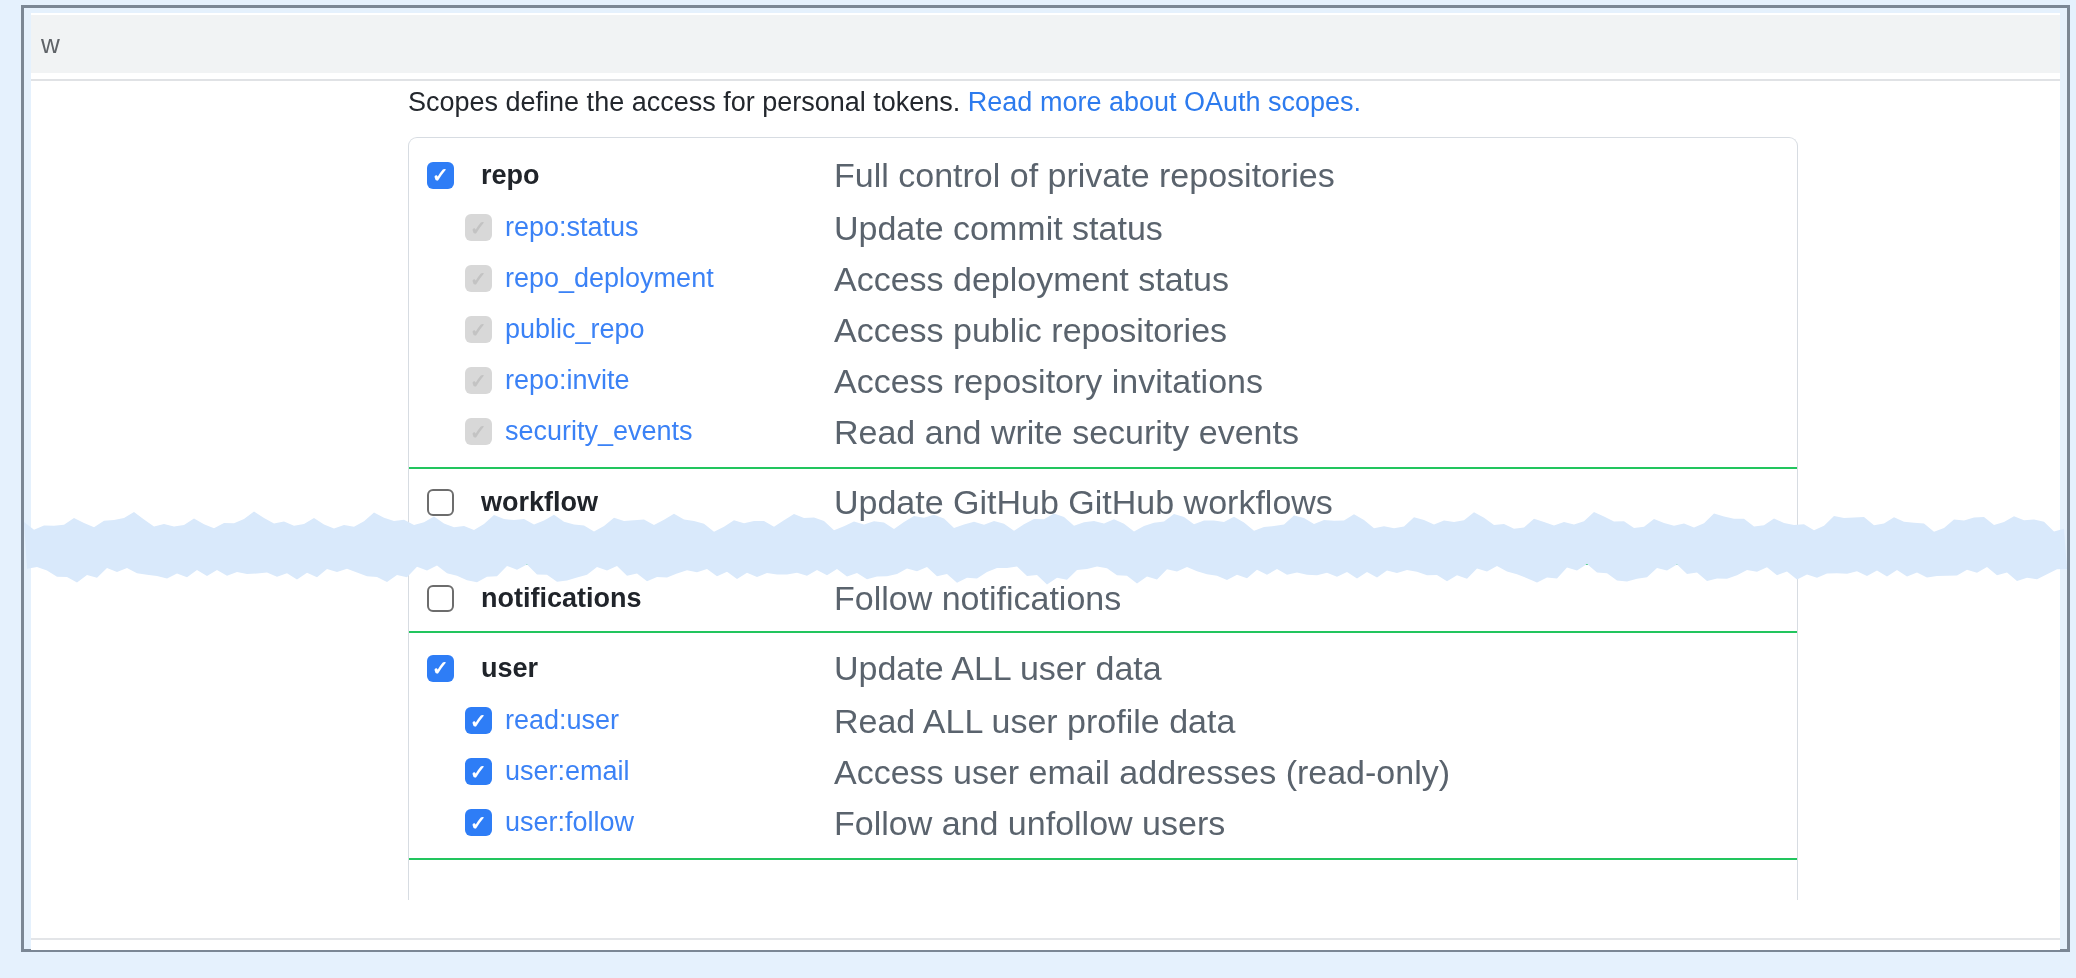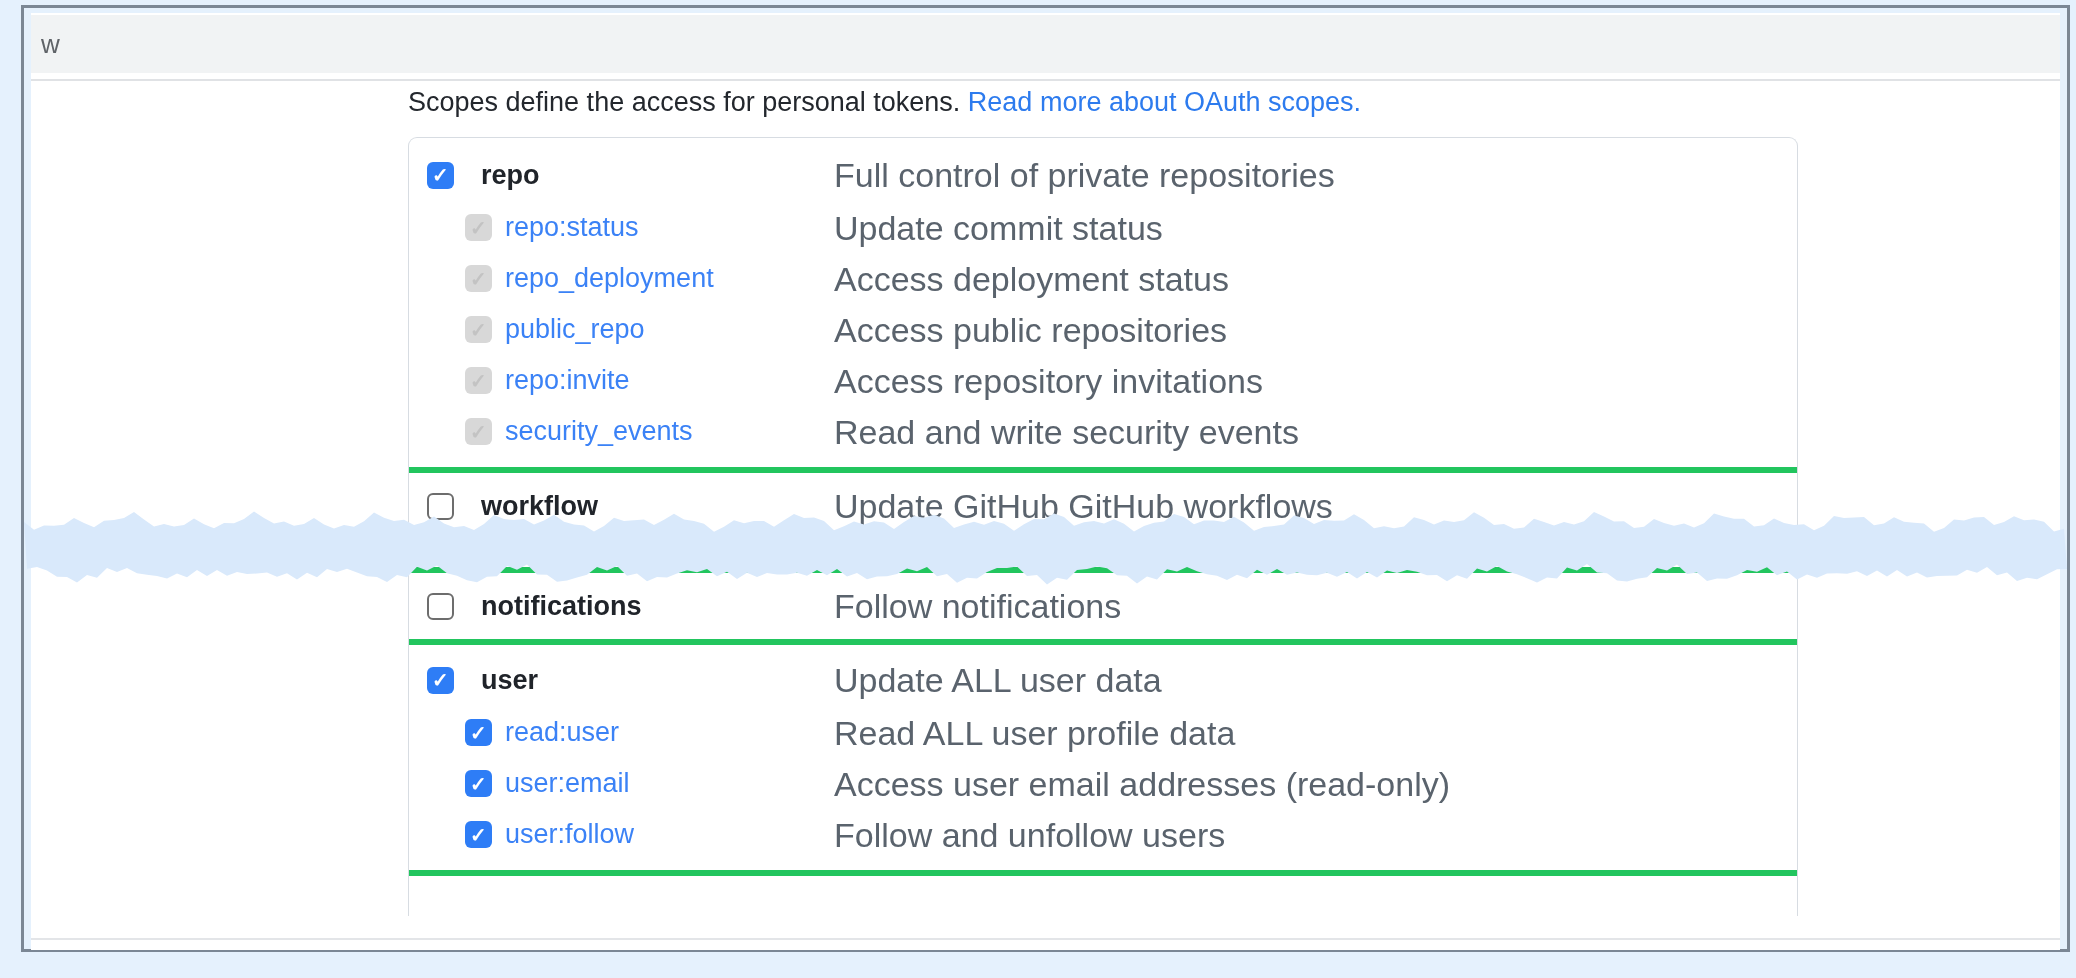--- a/index.html
+++ b/index.html
@@ -29,21 +29,21 @@
   .topbar-divider{margin-top:6px;height:0;border-top:2px solid #e0e2e5;}
   .main{padding-left:377px;}
   .intro{margin:4px 0 0 0;font-size:27px;line-height:34px;color:#23272d;}
   .intro a{color:var(--link-blue,#2d7bee);text-decoration:none;cursor:pointer;}
   
   .scope-box{
     margin-top:18px;width:1390px;box-sizing:border-box;
     border:1px solid #d7dce2;border-bottom:0;border-radius:9px 9px 0 0;
     background:#fff;
   }
-  .group{border-top:6px solid #22c55e;}
+  .group{border-top:2px solid #22c55e;}
   .group:first-child{border-top:0;}
   .g1{padding:10px 0 10px 0;}
   .g2{padding:6px 0 6px 0;}
   .g3{padding:6px 0 6px 0;}
   .g4{padding:8px 0 10px 0;}
   .g5{padding:8px 0 8px 0;}
   .g6{height:40px;}
   .tear-spacer{height:28px;}
   .row{position:relative;display:flex;align-items:center;}
   .row.parent{height:54px;padding-left:18px;}

